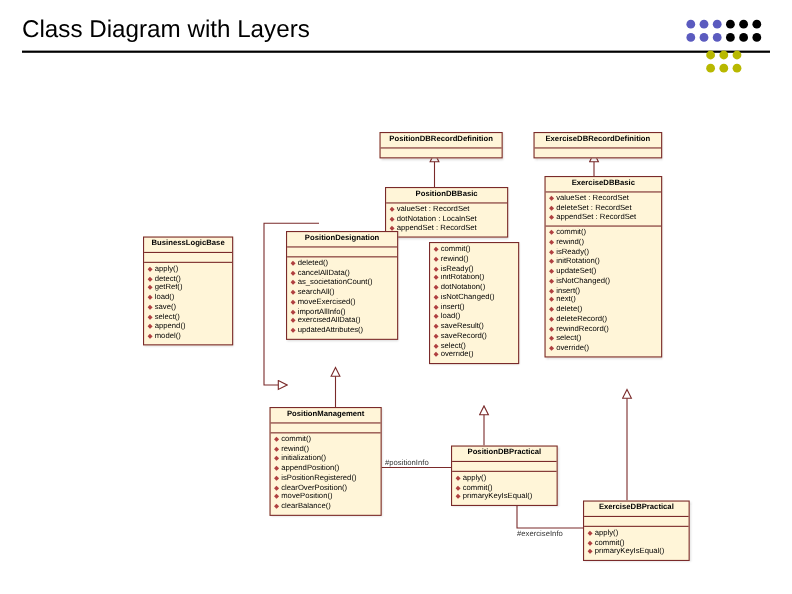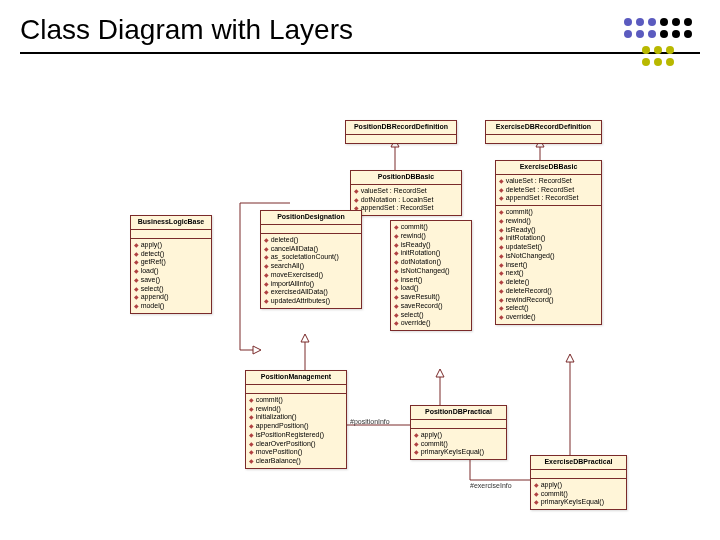--- a/index.html
+++ b/index.html
@@ -1,18 +1,18 @@
 <!DOCTYPE html>
 <html><head>
 <meta charset="utf-8">
 <style>
   html, body { margin:0; padding:0; }
   body { width:720px; height:540px; background:#fff; font-family:Arial,Helvetica,sans-serif; position:relative; overflow:hidden; }
   .title-wrap { position:absolute; left:20px; right:20px; top:14px; }
-  .title { font-size:28px; font-weight:500; color:#000; letter-spacing:0px; }
+  .title { font-size:22px; font-weight:500; color:#000; letter-spacing:0px; }
   .rule { height:2px; background:#000; margin-top:6px; }
   .logo { position:absolute; right:12px; top:12px; }
   .logo circle { stroke:none; }
   .canvas { position:absolute; left:0; top:60px; width:720px; height:480px; }
   .box { position:absolute; border:1px solid #7a2a2a; background:#fff5d8; font-size:7px; line-height:1.25; box-shadow:1px 1px 2px rgba(0,0,0,0.15); }
   .box .hdr { text-align:center; padding:2px 3px; border-bottom:1px solid #7a2a2a; font-weight:600; white-space:nowrap; overflow:hidden; }
   .box .sect { border-bottom:1px solid #7a2a2a; padding:2px 3px; }
   .box .sect:last-child { border-bottom:none; }
   .box .row { white-space:nowrap; overflow:hidden; text-overflow:ellipsis; }
   .box .row::before { content:"◆"; font-size:6px; color:#b04040; margin-right:2px; }

